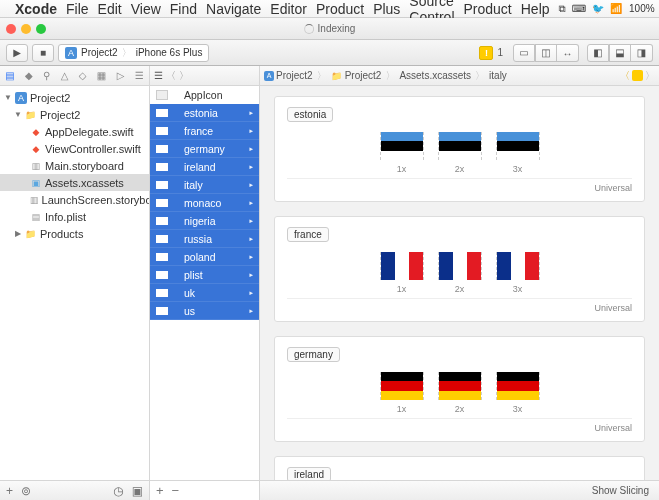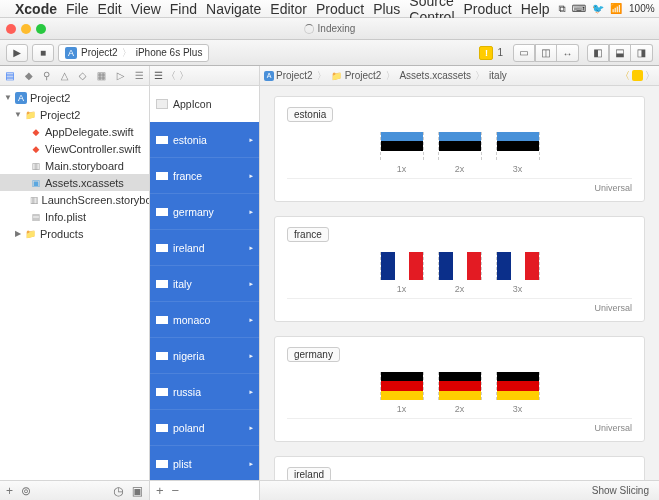--- a/index.html
+++ b/index.html
@@ -50,21 +50,21 @@
 .ficon.asset{color:#5aa7e0}
 .ficon.sb{color:#999}
 .ficon.plist{color:#999}
 .nav-bottom{height:20px;border-top:1px solid #d6d6d6;display:flex;align-items:center;padding:0 6px;gap:8px;background:linear-gradient(#fafafa,#ededed);font-size:12px;color:#777;justify-content:space-between}
 
 
 .assetlist { width:110px; border-right:1px solid #d6d6d6; display:flex; flex-direction:column; background:#fff;}
 .jump { height:20px; border-bottom:1px solid #d6d6d6; display:flex; align-items:center; padding:0 4px; gap:3px; font-size:10px; color:#555; background:linear-gradient(#fafafa,#ededed);}
 .jump .chev{color:#888}
 .alist { flex:1; overflow:auto;}
-.arow { height:36px; display:flex; align-items:center; padding:0 6px; gap:5px; font-size:10.5px; color:#fff; background:#3874d7; border-bottom:1px solid rgba(255,255,255,0.1);}
+.arow { height:18px; display:flex; align-items:center; padding:0 6px; gap:16px; font-size:10.5px; color:#fff; background:#3874d7; border-bottom:1px solid rgba(255,255,255,0.1);}
 .arow.appicon { background:#fff; color:#333;}
 .arow .aic { width:12px;height:10px;display:inline-block;}
 .flagicon{width:12px;height:8px;border:0.5px solid rgba(255,255,255,0.5);background:#fff}
 .arow .tail{margin-left:auto;font-size:7px;opacity:0.9}
 .assetlist .bottom{height:20px;border-top:1px solid #d6d6d6;display:flex;align-items:center;padding:0 6px;gap:8px;background:#fff;color:#777;font-size:13px;}
 
 
 .editor { flex:1; display:flex; flex-direction:column; background:#f2f2f2; min-width:0;}
 .jumpbar{ height:20px; border-bottom:1px solid #d6d6d6; background:linear-gradient(#fafafa,#ededed); display:flex; align-items:center; padding:0 4px; gap:2px; font-size:10px; color:#555;}
 .jumpbar .crumb{display:flex;align-items:center;gap:2px}
@@ -277,20 +277,25 @@
           <span>poland</span>
           <span class="tail">▸</span>
         </div>
         <div class="arow">
           <span class="flagicon"></span>
           <span>plist</span>
           <span class="tail">▸</span>
         </div>
         <div class="arow">
           <span class="flagicon"></span>
+          <span>uk</span>
+          <span class="tail">▸</span>
+        </div>
+        <div class="arow">
+          <span class="flagicon"></span>
           <span>us</span>
           <span class="tail">▸</span>
         </div>
       </div>
     <div class="bottom">
       <span>+</span>
       <span>−</span>
     </div>
   </div>
 

